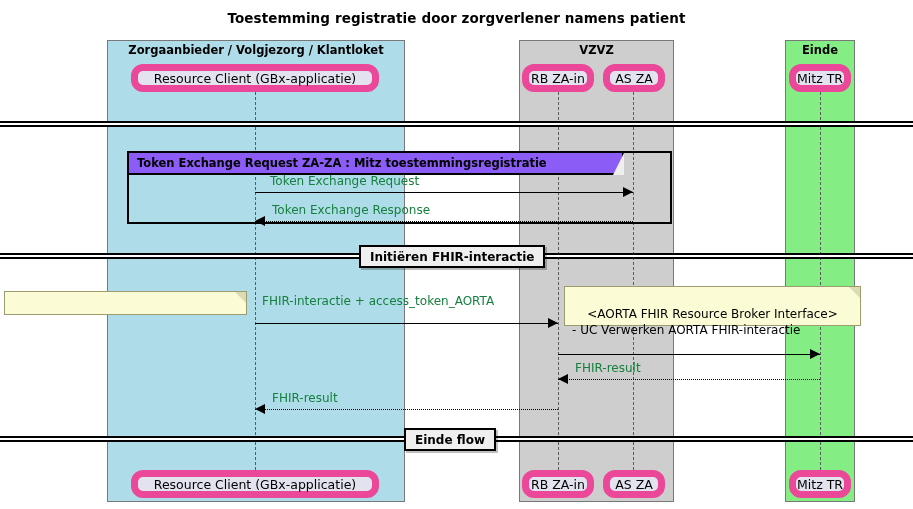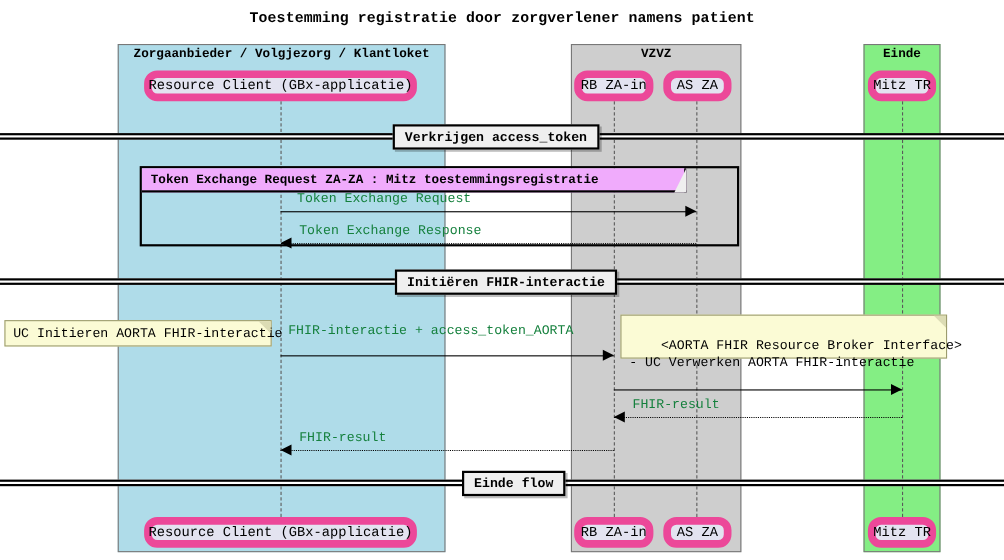--- a/index.html
+++ b/index.html
@@ -11,21 +11,20 @@
     font-family: "DejaVu Sans", sans-serif;
     width: 913px;
     height: 509px;
     overflow: hidden;
   }
   #canvas {
     position: relative;
     width: 913px;
     height: 509px;
     background: #ffffff;
-    font-family: Liberation Mono, monospace;
   }
   .abs { position: absolute; box-sizing: border-box; }
 
   
   .diagram-title {
     top: 10px; left: 0; width: 913px;
     text-align: center;
     font-size: 13.5px;
     font-weight: bold;
     color: #000000;
@@ -78,21 +77,21 @@
     white-space: nowrap;
     box-shadow: 2px 2px 0 rgba(0,0,0,0.25);
   }
 
   
   .frame {
     border: 2px solid #000000;
     background: transparent;
   }
   .frame-tab {
-    background: #f0abfc;
+    background: #8b5cf6;
     border-right: 2px solid #000000;
     border-bottom: 2px solid #000000;
     font-size: 11.5px;
     font-weight: bold;
     color: #000000;
     display: flex;
     align-items: center;
     padding-left: 8px;
     white-space: nowrap;
     position: relative;
@@ -165,38 +164,36 @@
   <div class="abs lifeline" style="left:558px; top:92px; height:378px;"></div>
   <div class="abs lifeline" style="left:633px; top:92px; height:378px;"></div>
   <div class="abs lifeline" style="left:820px; top:92px; height:378px;"></div>
 
   <div class="abs participant" style="left:131px; top:64px; width:248px; height:28px;">Resource Client (GBx-applicatie)</div>
   <div class="abs participant" style="left:522px; top:64px; width:72px; height:28px;">RB ZA-in</div>
   <div class="abs participant" style="left:603px; top:64px; width:62px; height:28px;">AS ZA</div>
   <div class="abs participant" style="left:789px; top:64px; width:62px; height:28px;">Mitz TR</div>
 
   <div class="abs divider-rule" style="top:121px;"></div>
-  <div class="abs divider-label" style="left:357px; top:113px; height:23px;">Verkrijgen access_token</div>
 
   <div class="abs frame" style="left:127px; top:151px; width:545px; height:73px;"></div>
   <div class="abs frame-tab" style="left:129px; top:153px; height:22px; width:495px;">Token Exchange Request ZA-ZA : Mitz toestemmingsregistratie</div>
 
   <div class="abs msg-label" style="left:270px; top:174px;">Token Exchange Request</div>
   <div class="abs msg-line" style="left:255px; top:192px; width:378px;"></div>
   <div class="abs arrowhead-r" style="left:623px; top:187px;"></div>
 
   <div class="abs msg-label" style="left:272px; top:203px;">Token Exchange Response</div>
   <div class="abs msg-line dotted" style="left:255px; top:221px; width:378px;"></div>
   <div class="abs arrowhead-l" style="left:255px; top:216px;"></div>
 
   <div class="abs divider-rule" style="top:253px;"></div>
   <div class="abs divider-label" style="left:359px; top:245px; height:23px;">Initiëren FHIR-interactie</div>
 
   <div class="abs note" style="left:4px; top:291px; width:243px; height:24px; display:flex; align-items:center;">
-    <span>UC Initieren AORTA FHIR-interactie</span>
     <span class="note-fold"></span>
   </div>
 
   <div class="abs msg-label" style="left:262px; top:294px;">FHIR-interactie + access_token_AORTA</div>
   <div class="abs msg-line" style="left:255px; top:323px; width:303px;"></div>
   <div class="abs arrowhead-r" style="left:548px; top:318px;"></div>
 
   <div class="abs note" style="left:564px; top:286px; width:297px; height:40px;">
     <span>&lt;AORTA FHIR Resource Broker Interface&gt;
 - UC Verwerken AORTA FHIR-interactie</span>
@@ -208,20 +205,20 @@
 
   <div class="abs msg-label" style="left:575px; top:361px;">FHIR-result</div>
   <div class="abs msg-line dotted" style="left:558px; top:379px; width:262px;"></div>
   <div class="abs arrowhead-l" style="left:558px; top:374px;"></div>
 
   <div class="abs msg-label" style="left:272px; top:391px;">FHIR-result</div>
   <div class="abs msg-line dotted" style="left:255px; top:409px; width:303px;"></div>
   <div class="abs arrowhead-l" style="left:255px; top:404px;"></div>
 
   <div class="abs divider-rule" style="top:436px;"></div>
-  <div class="abs divider-label" style="left:420px; top:428px; height:23px;">Einde flow</div>
+  <div class="abs divider-label" style="left:404px; top:428px; height:23px;">Einde flow</div>
 
   <div class="abs participant" style="left:131px; top:470px; width:248px; height:28px;">Resource Client (GBx-applicatie)</div>
   <div class="abs participant" style="left:522px; top:470px; width:72px; height:28px;">RB ZA-in</div>
   <div class="abs participant" style="left:603px; top:470px; width:62px; height:28px;">AS ZA</div>
   <div class="abs participant" style="left:789px; top:470px; width:62px; height:28px;">Mitz TR</div>
 
 </div>
 
 </body></html>

